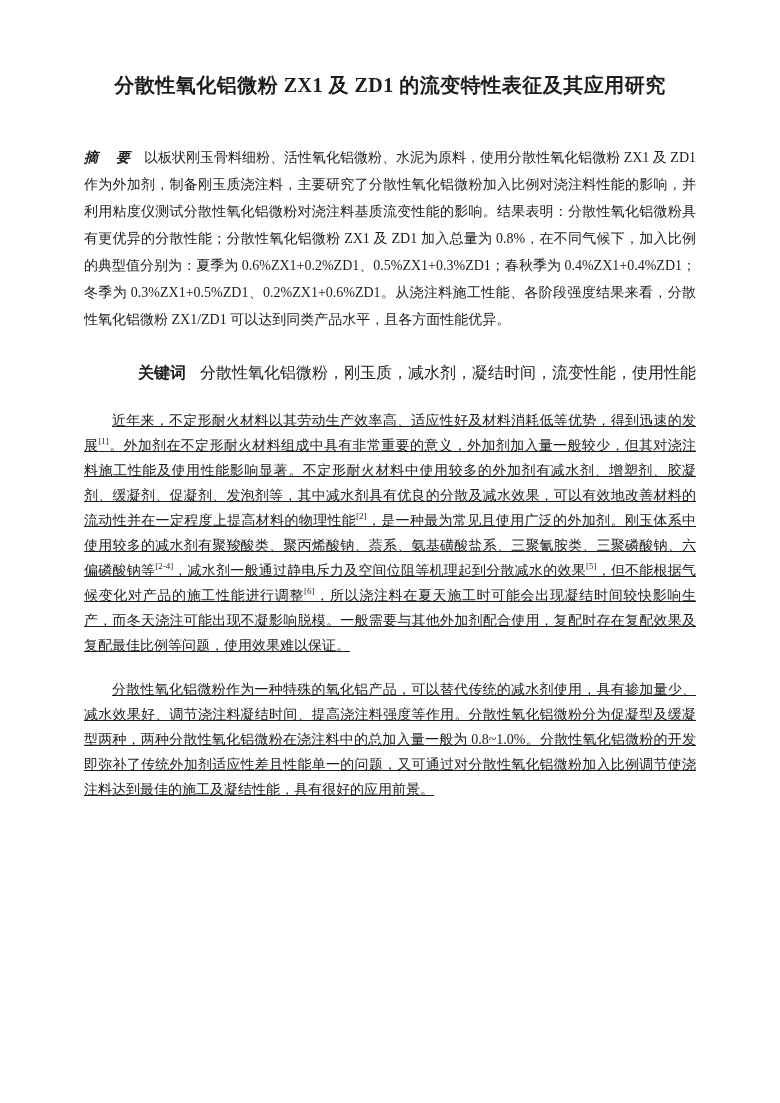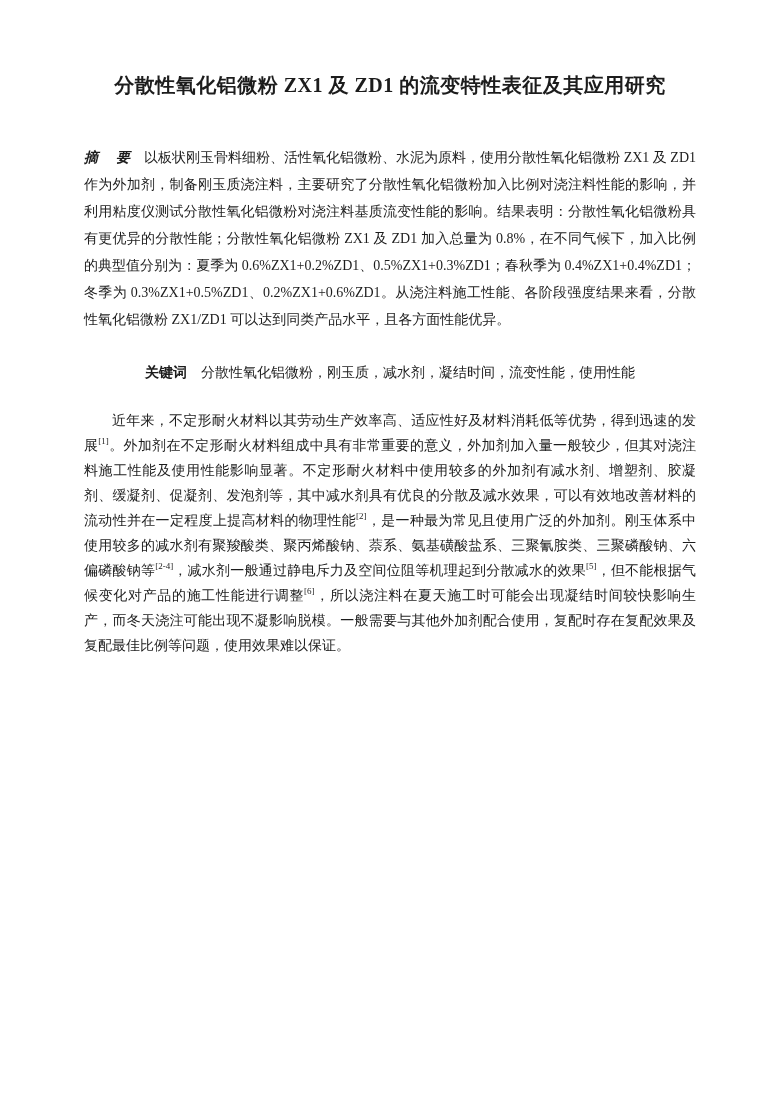--- a/index.html
+++ b/index.html
@@ -33,35 +33,36 @@
     text-align: justify;
     margin: 0 0 26px 0;
   }
   .abstract-label {
     font-weight: bold;
     margin-right: 12px;
     letter-spacing: 2px;
     font-style: italic;
   }
   .keywords-block {
-    font-size: 14px;
+    font-size: 16px;
     line-height: 27px;
-    text-align: center;
+    text-align: right;
     margin: 0 0 22px 0;
   }
   .keywords-label {
     font-weight: bold;
     margin-right: 14px;
   }
   .body-paragraph {
     font-size: 14px;
     line-height: 25px;
     text-align: justify;
     text-indent: 2em;
     margin: 0 0 19px 0;
+    text-decoration: underline;
   }
   .body-paragraph sup {
     font-size: 9px;
     line-height: 0;
   }
 </style>
 </head>
 <body>
 
 <div class="page">
@@ -71,15 +72,16 @@
   <p class="abstract-block">
     <span class="abstract-label">摘　要</span><span>以板状刚玉骨料细粉、活性氧化铝微粉、水泥为原料，使用分散性氧化铝微粉 ZX1 及 ZD1 作为外加剂，制备刚玉质浇注料，主要研究了分散性氧化铝微粉加入比例对浇注料性能的影响，并利用粘度仪测试分散性氧化铝微粉对浇注料基质流变性能的影响。结果表明：分散性氧化铝微粉具有更优异的分散性能；分散性氧化铝微粉 ZX1 及 ZD1 加入总量为 0.8%，在不同气候下，加入比例的典型值分别为：夏季为 0.6%ZX1+0.2%ZD1、0.5%ZX1+0.3%ZD1；春秋季为 0.4%ZX1+0.4%ZD1；冬季为 0.3%ZX1+0.5%ZD1、0.2%ZX1+0.6%ZD1。从浇注料施工性能、各阶段强度结果来看，分散性氧化铝微粉 ZX1/ZD1 可以达到同类产品水平，且各方面性能优异。</span>
   </p>
 
   <p class="keywords-block">
     <span class="keywords-label">关键词</span><span>分散性氧化铝微粉，刚玉质，减水剂，凝结时间，流变性能，使用性能</span>
   </p>
 
   <p class="body-paragraph"><span>近年来，不定形耐火材料以其劳动生产效率高、适应性好及材料消耗低等优势，得到迅速的发展</span><sup>[1]</sup><span>。外加剂在不定形耐火材料组成中具有非常重要的意义，外加剂加入量一般较少，但其对浇注料施工性能及使用性能影响显著。不定形耐火材料中使用较多的外加剂有减水剂、增塑剂、胶凝剂、缓凝剂、促凝剂、发泡剂等，其中减水剂具有优良的分散及减水效果，可以有效地改善材料的流动性并在一定程度上提高材料的物理性能</span><sup>[2]</sup><span>，是一种最为常见且使用广泛的外加剂。刚玉体系中使用较多的减水剂有聚羧酸类、聚丙烯酸钠、萘系、氨基磺酸盐系、三聚氰胺类、三聚磷酸钠、六偏磷酸钠等</span><sup>[2-4]</sup><span>，减水剂一般通过静电斥力及空间位阻等机理起到分散减水的效果</span><sup>[5]</sup><span>，但不能根据气候变化对产品的施工性能进行调整</span><sup>[6]</sup><span>，所以浇注料在夏天施工时可能会出现凝结时间较快影响生产，而冬天浇注可能出现不凝影响脱模。一般需要与其他外加剂配合使用，复配时存在复配效果及复配最佳比例等问题，使用效果难以保证。</span></p>
 
+  <p class="body-paragraph"><span>分散性氧化铝微粉作为一种特殊的氧化铝产品，可以替代传统的减水剂使用，具有掺加量少、减水效果好、调节浇注料凝结时间、提高浇注料强度等作用。分散性氧化铝微粉分为促凝型及缓凝型两种，两种分散性氧化铝微粉在浇注料中的总加入量一般为 0.8~1.0%。分散性氧化铝微粉的开发即弥补了传统外加剂适应性差且性能单一的问题，又可通过对分散性氧化铝微粉加入比例调节使浇注料达到最佳的施工及凝结性能，具有很好的应用前景。</span></p>
 
 
 </div>
 
 </body></html>

